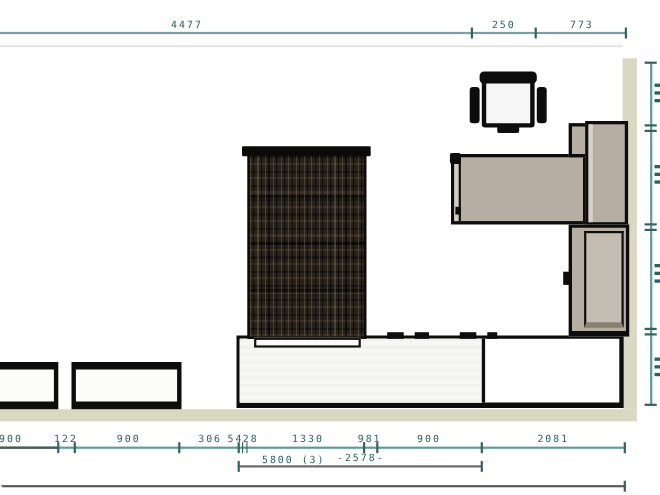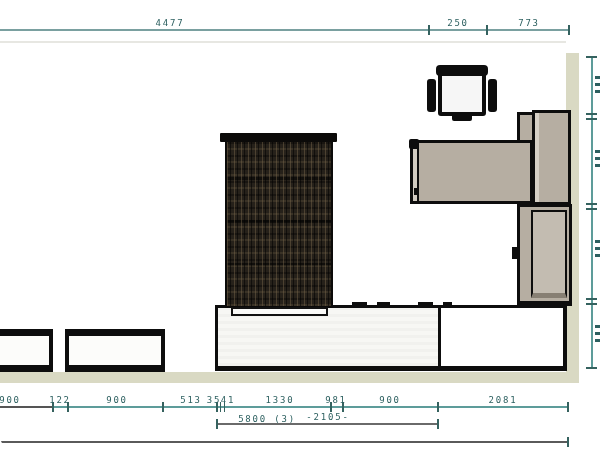--- a/index.html
+++ b/index.html
@@ -98,31 +98,31 @@
       <div class="dim-tick-v" style="left: 216.25px; top: 402px; background: rgb(53, 98, 95);"></div>
       <div class="dim-tick-v" style="left: 219.75px; top: 402px; background: rgb(53, 98, 95);"></div>
       <div class="dim-tick-v" style="left: 223.75px; top: 402px; background: rgb(53, 98, 95);"></div>
       <div class="dim-tick-v" style="left: 330.25px; top: 402px; background: rgb(53, 98, 95);"></div>
       <div class="dim-tick-v" style="left: 342.25px; top: 402px; background: rgb(53, 98, 95);"></div>
       <div class="dim-tick-v" style="left: 437.25px; top: 402px; background: rgb(53, 98, 95);"></div>
       <div class="dim-tick-v" style="left: 567.25px; top: 402px; background: rgb(53, 98, 95);"></div>
       <div class="dim-label" style="left: -25px; top: 395px;">900</div>
       <div class="dim-label" style="left: 25px; top: 395px;">122</div>
       <div class="dim-label" style="left: 82px; top: 395px;">900</div>
-      <div class="dim-label" style="left: 156px; top: 395px;">513</div>
-      <div class="dim-label" style="left: 179px; top: 395px;">35</div>
-      <div class="dim-label" style="left: 193px; top: 395px;">41</div>
+      <div class="dim-label" style="left: 156px; top: 395px;">306</div>
+      <div class="dim-label" style="left: 179px; top: 395px;">54</div>
+      <div class="dim-label" style="left: 193px; top: 395px;">28</div>
       <div class="dim-label" style="left: 245px; top: 395px;">1330</div>
       <div class="dim-label" style="left: 301px; top: 395px;">981</div>
       <div class="dim-label" style="left: 355px; top: 395px;">900</div>
       <div class="dim-label" style="left: 468px; top: 395px;">2081</div>
       <div class="dim-line" style="left: 217px; top: 423.25px; width: 221px; height: 1.5px; background: rgb(106, 106, 106);"></div>
       <div class="dim-tick-v" style="left: 216.25px; top: 419px; background: rgb(53, 98, 95);"></div>
       <div class="dim-tick-v" style="left: 437.25px; top: 419px; background: rgb(53, 98, 95);"></div>
-      <div class="dim-label" style="left: 293px; top: 412px;">-2105-</div>
+      <div class="dim-label" style="left: 293px; top: 412px;">-2578-</div>
       <div class="dim-line" style="left: 0px; top: 441.25px; width: 569px; height: 1.5px; background: rgb(90, 90, 90);"></div>
       <div class="dim-tick-v" style="left: 567.25px; top: 437px; background: rgb(53, 98, 95);"></div>
       <div class="dim-label" style="left: 232px; top: 414px;">5800 (3)</div>
       <div class="dim-line" style="left: 591.25px; top: 57px; width: 1.5px; height: 312px; background: rgb(93, 156, 154);"></div>
       <div class="dim-tick-h" style="left: 586px; top: 56.25px; background: rgb(53, 98, 95);"></div>
       <div class="dim-tick-h" style="left: 586px; top: 113.25px; background: rgb(53, 98, 95);"></div>
       <div class="dim-tick-h" style="left: 586px; top: 118.25px; background: rgb(53, 98, 95);"></div>
       <div class="dim-tick-h" style="left: 586px; top: 203.25px; background: rgb(53, 98, 95);"></div>
       <div class="dim-tick-h" style="left: 586px; top: 208.25px; background: rgb(53, 98, 95);"></div>
       <div class="dim-tick-h" style="left: 586px; top: 298.25px; background: rgb(53, 98, 95);"></div>

